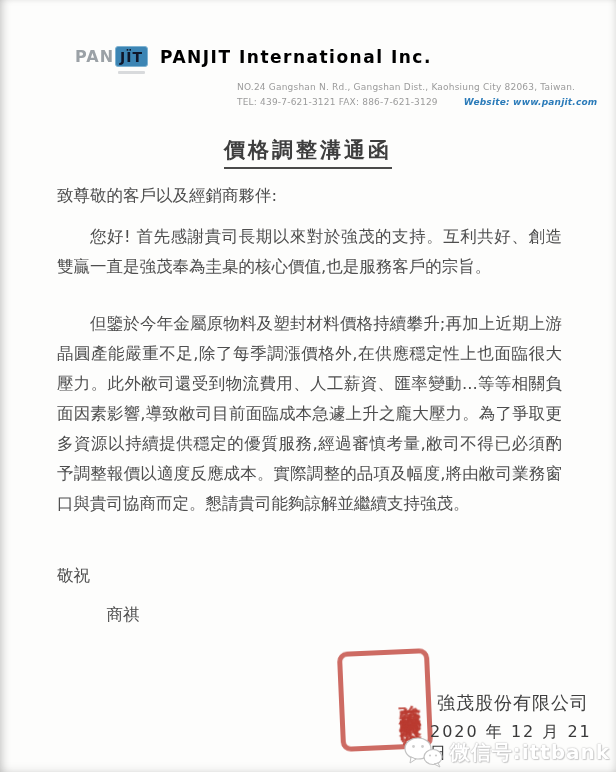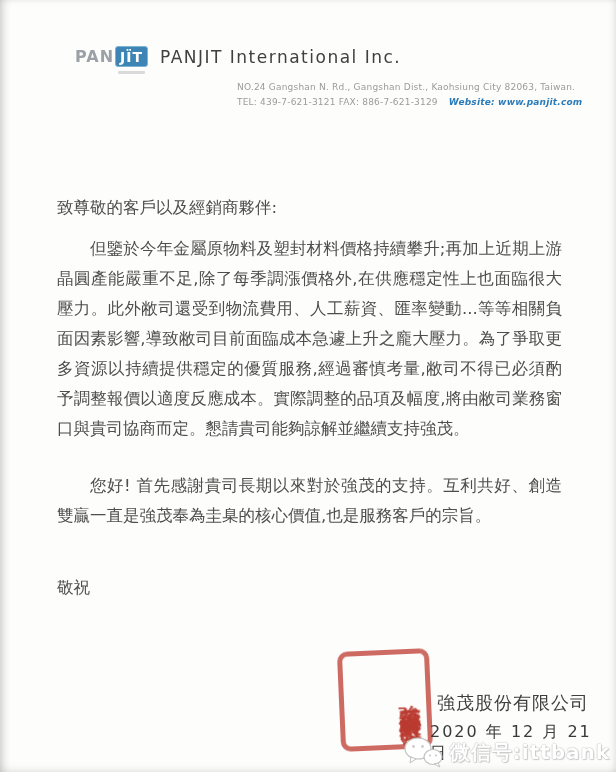--- a/index.html
+++ b/index.html
@@ -22,54 +22,54 @@
   }
 
   
   .header { position: absolute; left: 75px; top: 46px; right: 30px; }
   .logo-row { display: flex; align-items: center; }
   .logo-pan {
     color: #9ba1a6; font-weight: 700; font-size: 16px; letter-spacing: 1px;
   }
   .logo-jit {
     display: inline-block; position: relative;
-    background: #3c85b4; color: #ffffff;
+    background: #3c85b4; color: #0f172a;
     font-weight: 700; font-size: 14px; letter-spacing: 1px;
     padding: 2px 4px 1px 4px; border-radius: 3px;
     border: 1px solid #7fb3d2;
     margin-left: 1px;
   }
   .logo-jit::after {
     
     content: "";
     position: absolute; left: 2px; right: 2px; bottom: -8px;
     height: 3px; background: #d8dadc; border-radius: 1px;
   }
   .logo-name {
     margin-left: 12px;
-    color: #404040; font-weight: 400; font-size: 17px; letter-spacing: 1.5px;
+    color: #000000; font-weight: 700; font-size: 17px; letter-spacing: 1.5px;
   }
   .address-block {
     position: absolute; left: 162px; top: 34px; width: 420px;
     color: #9b9b9b; font-size: 9px; line-height: 15px; letter-spacing: 0.2px;
   }
   .address-line2 { white-space: nowrap; }
   .website {
-    color: #2b7bb9; font-weight: 700; font-style: italic; margin-left: 8px;
+    color: #2b7bb9; font-weight: 700; font-style: italic; margin-left: 23px;
   }
 
   
   .title-row { position: absolute; top: 136px; left: 0; right: 0; text-align: center; }
   .letter-title {
     display: inline-block;
     font-size: 21px; font-weight: 700; color: #3e3e3e; letter-spacing: 3px;
     border-bottom: 2px solid #4a4a4a; padding-bottom: 3px;
   }
   .letter-body {
-    position: absolute; left: 57px; right: 54px; top: 193px;
+    position: absolute; left: 57px; right: 54px; top: 181px;
     color: #4e4e4e; font-size: 16.5px; line-height: 30px;
     text-align: justify;
   }
   .salutation { margin-bottom: 11px; }
   .para { text-indent: 2em; }
   .para + .para { margin-top: 27px; }
   .closing-1 { margin-top: 42px; }
   .closing-2 { margin-top: 9px; margin-left: 3em; }
 
   
@@ -123,26 +123,30 @@
     </div>
     <div class="address-block">
       <div class="address-line1">NO.24 Gangshan N. Rd., Gangshan Dist., Kaohsiung City 82063, Taiwan.</div>
       <div class="address-line2">
         <span>TEL: 439-7-621-3121  FAX: 886-7-621-3129</span>
         <span class="website">Website: www.panjit.com</span>
       </div>
     </div>
   </div>
 
+  <div class="title-row">
+    <span class="letter-title">價格調整溝通函</span>
+  </div>
 
   <div class="letter-body">
     <div class="salutation">致尊敬的客戶以及經銷商夥伴:</div>
+    <div class="para">您好! 首先感謝貴司長期以來對於強茂的支持。互利共好、創造雙贏一直是強茂奉為圭臬的核心價值,也是服務客戶的宗旨。</div>
     <div class="para">但鑒於今年金屬原物料及塑封材料價格持續攀升;再加上近期上游晶圓產能嚴重不足,除了每季調漲價格外,在供應穩定性上也面臨很大壓力。此外敝司還受到物流費用、人工薪資、匯率變動...等等相關負面因素影響,導致敝司目前面臨成本急遽上升之龐大壓力。為了爭取更多資源以持續提供穩定的優質服務,經過審慎考量,敝司不得已必須酌予調整報價以適度反應成本。實際調整的品項及幅度,將由敝司業務窗口與貴司協商而定。懇請貴司能夠諒解並繼續支持強茂。</div>
-    <div class="para">您好! 首先感謝貴司長期以來對於強茂的支持。互利共好、創造雙贏一直是強茂奉為圭臬的核心價值,也是服務客戶的宗旨。</div>
     <div class="closing-1">敬祝</div>
+    <div class="closing-2">商祺</div>
   </div>
 
   <div class="seal">
     <div class="seal-text">強茂股份有限公司</div>
   </div>
   <div class="sig-company">強茂股份有限公司</div>
   <div class="sig-date">2020 年 12 月 21 日</div>
 
   <div class="watermark">
     <svg class="wechat-icon" width="40" height="32" viewBox="0 0 40 32">

